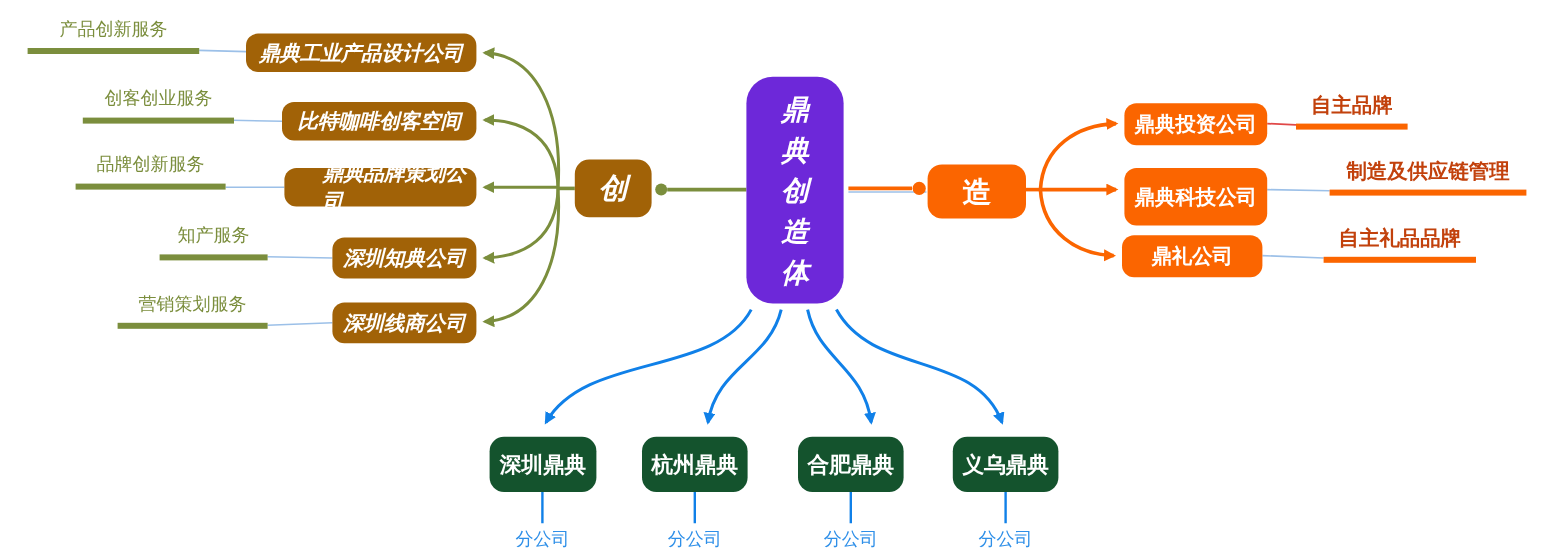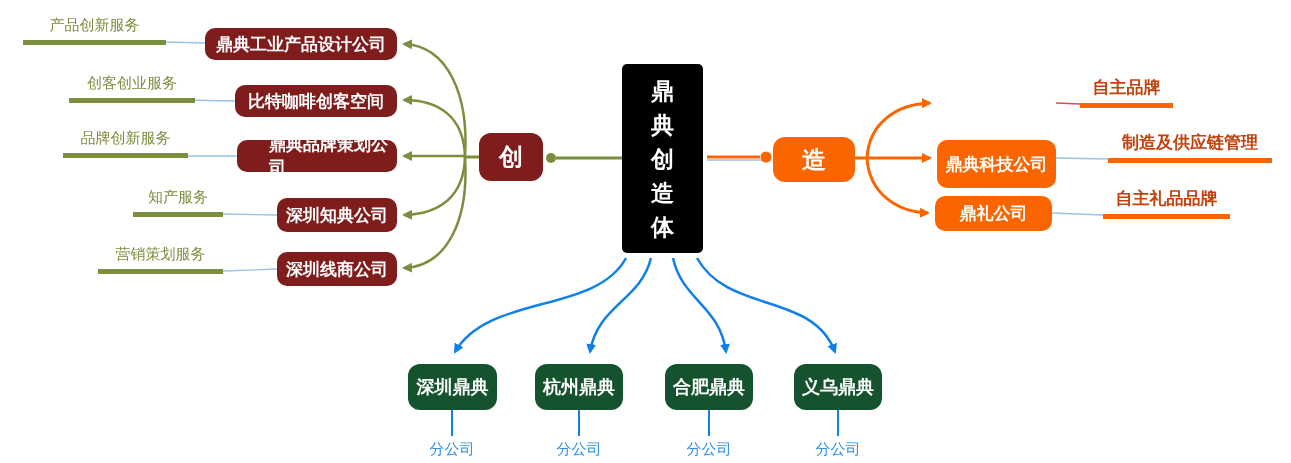--- a/index.html
+++ b/index.html
@@ -1,24 +1,24 @@
 <!DOCTYPE html>
 <html><head>
 <meta charset="utf-8">
 <style>
   html,body{margin:0;padding:0;background:#fff;font-family:"Liberation Sans",sans-serif;}
   #canvas{position:relative;width:1291px;height:463px;background:#ffffff;overflow:hidden;}
   #wires{position:absolute;left:0;top:0;z-index:0;}
   .node{position:absolute;z-index:2;display:flex;align-items:center;justify-content:center;
         color:#fff;font-weight:bold;border-radius:10px;box-sizing:border-box;cursor:default;}
-  .g-node{background:#7f1d1d;font-size:17px;}
+  .g-node{background:#a16207;font-size:17px;font-style:italic;}
   .o-node{background:#FB6500;font-size:17px;}
   .b-node{background:#14532d;font-size:18px;border-radius:12px;}
   .branch-node{font-size:24px;border-radius:12px;}
-  .root-node{background:#000000;border-radius:5px;}
+  .root-node{background:#6d28d9;border-radius:22px;font-style:italic;}
   .root-title{width:1.05em;font-size:23px;line-height:34px;font-weight:bold;color:#fff;
               word-break:break-all;text-align:center;}
   .label-l{position:absolute;z-index:2;text-align:center;color:#7B8E3D;font-size:15px;
            line-height:22px;border-bottom:5px solid #7B8E3D;padding-bottom:4px;box-sizing:content-box;}
   .label-r{position:absolute;z-index:2;text-align:center;color:#c2410c;font-size:17px;font-weight:600;
            line-height:22px;border-bottom:5px solid #FB6500;padding-bottom:4px;}
   .city-label{position:absolute;z-index:2;color:#2E8FE8;font-size:15px;text-align:center;width:70px;}
 </style>
 </head>
 <body>
@@ -108,20 +108,23 @@
   <div class="node g-node" style="left:277px;top:198px;width:120px;height:34px;">
     <span>深圳知典公司</span>
   </div>
 
   <div class="label-l" style="left:23px;top:14px;width:143px;">产品创新服务</div>
   <div class="label-l" style="left:69px;top:72px;width:126px;">创客创业服务</div>
   <div class="label-l" style="left:63px;top:127px;width:125px;">品牌创新服务</div>
   <div class="label-l" style="left:133px;top:186px;width:90px;">知产服务</div>
   <div class="label-l" style="left:98px;top:243px;width:125px;">营销策划服务</div>
 
+  <div class="node o-node" style="left:937px;top:86px;width:119px;height:35px;">
+    <span>鼎典投资公司</span>
+  </div>
   <div class="node o-node" style="left:937px;top:140px;width:119px;height:48px;">
     <span>鼎典科技公司</span>
   </div>
   <div class="node o-node" style="left:935px;top:196px;width:117px;height:35px;">
     <span>鼎礼公司</span>
   </div>
 
   <div class="label-r" style="left:1080px;top:77px;width:93px;">自主品牌</div>
   <div class="label-r" style="left:1108px;top:132px;width:164px;">制造及供应链管理</div>
   <div class="label-r" style="left:1103px;top:188px;width:127px;">自主礼品品牌</div>

